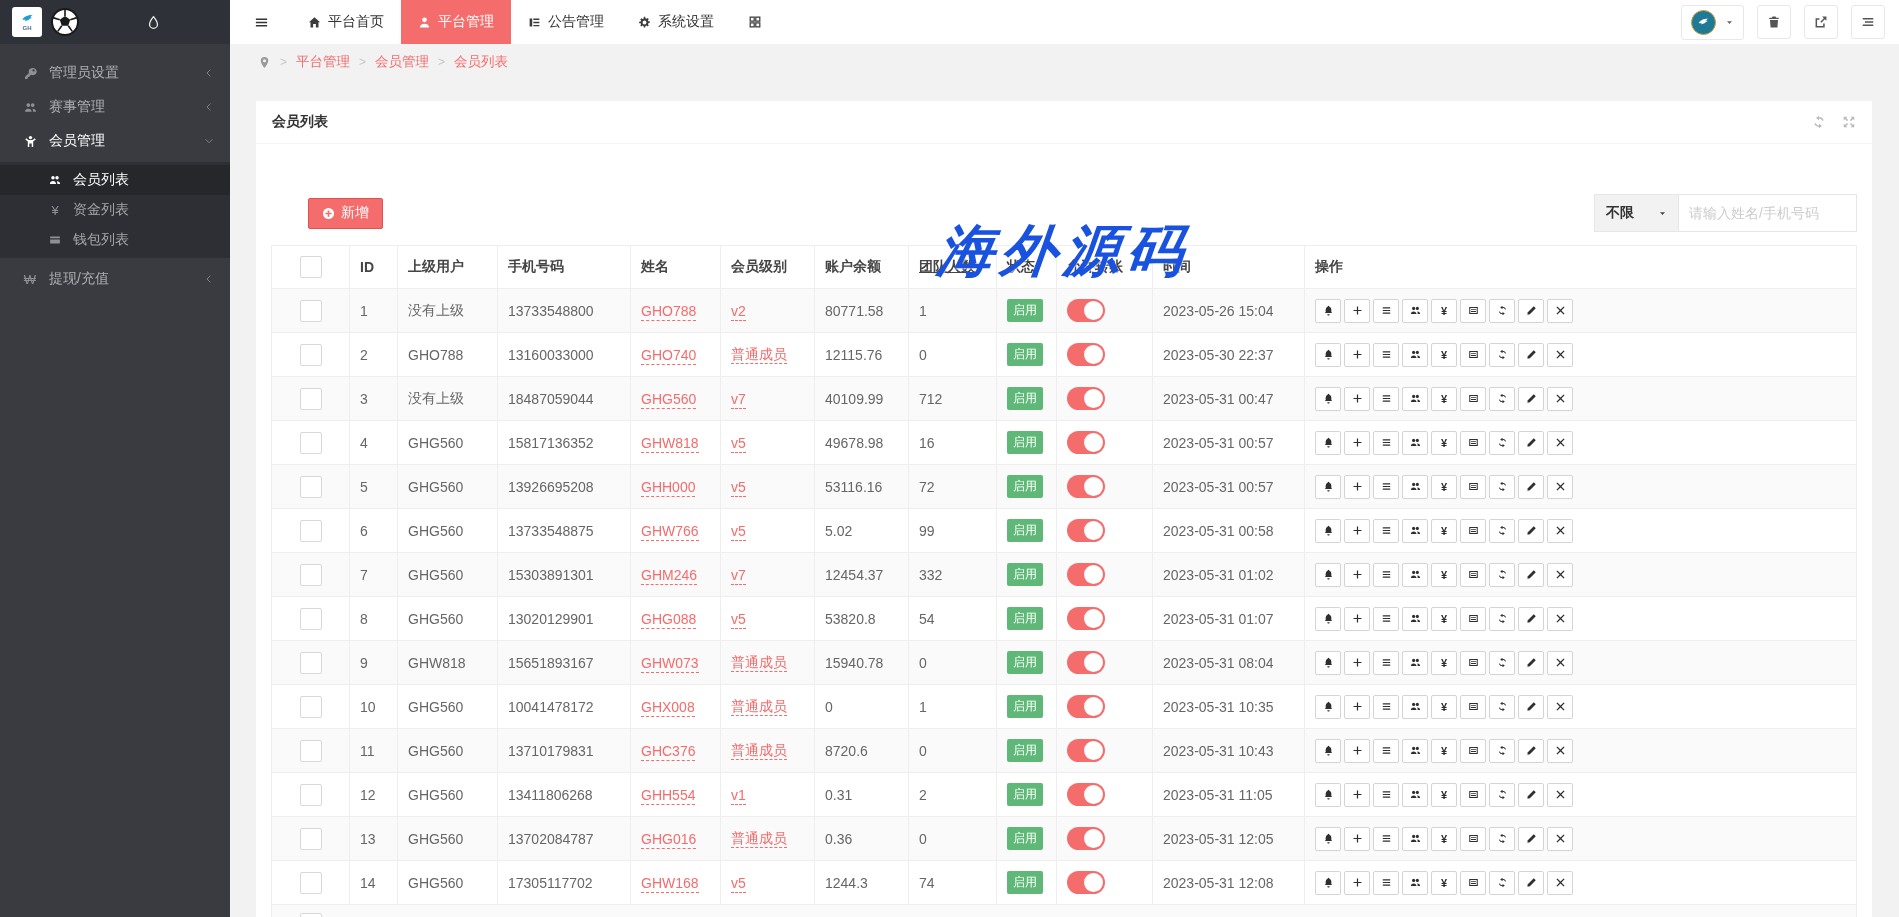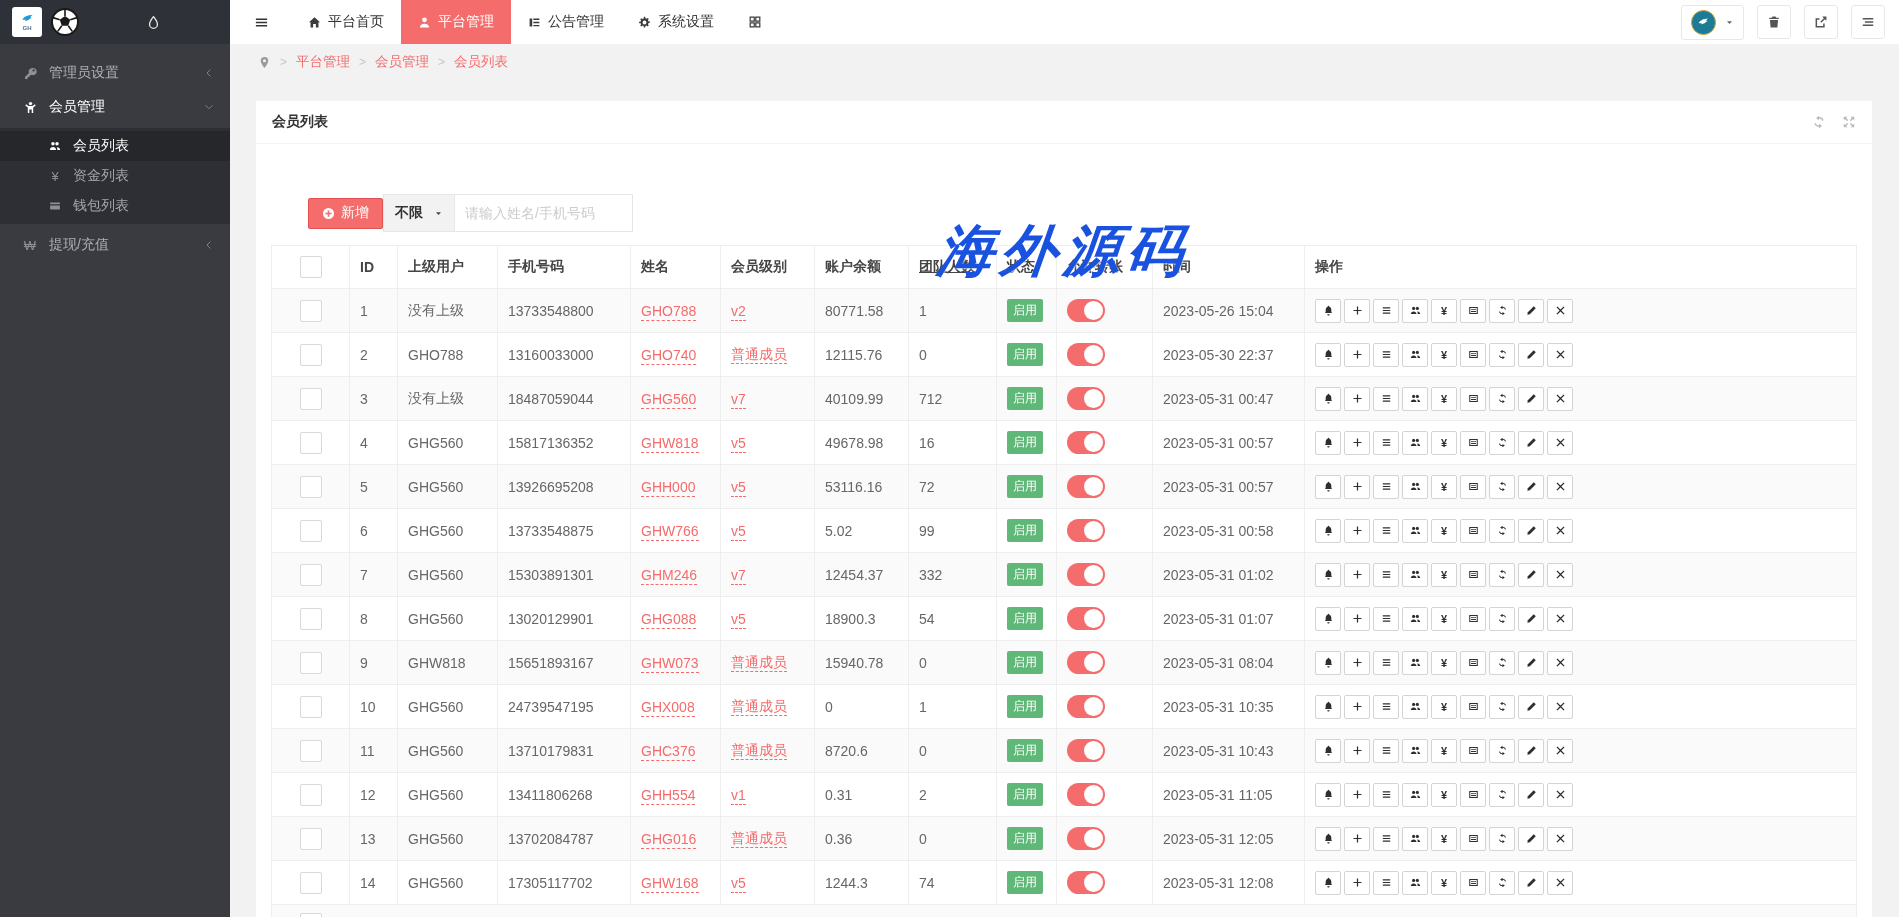--- a/index.html
+++ b/index.html
@@ -66,25 +66,25 @@
 
   .content{padding:20px 26px 0 25px;}
   .panel{background:#fff; border:1px solid #f3f3f3; border-radius:2px; min-height:820px;}
   .panel-header{height:43px; padding:0 16px; border-bottom:1px solid #f4f4f4; display:flex; justify-content:space-between; align-items:center;}
   .panel-title{font-size:14px; font-weight:bold; color:#333;}
   .ph-icons{display:flex; gap:16px; color:#b9b9b9;}
   .ph-icons span{cursor:pointer; display:flex;}
   .ph-icons svg{width:14px; height:14px;}
   .panel-body{padding:50px 15px 0 15px;}
 
-  .toolbar{display:flex; justify-content:flex-start; align-items:center; margin-bottom:13px;padding-left:37px;}
+  .toolbar{display:flex; justify-content:space-between; align-items:center; margin-bottom:13px;padding-left:37px;}
   .add-btn{display:inline-flex; align-items:center; gap:6px; background:var(--accent); color:#fff; border:1px solid #e25050; border-radius:2px; height:31px; padding:0 13px; font-size:14px;}
   .add-btn svg{width:13px; height:13px; fill:#fff;}
   .filter-group{display:flex; height:38px;}
-  .filter-btn{background:#f2f2f2; border:1px solid #e6e6e6; display:flex; align-items:center; gap:11px; padding:0 11px; font-size:14px; color:#333; font-weight:bold;}
+  .filter-btn{background:#f2f2f2; border:1px solid #e6e6e6; display:flex; align-items:center; gap:24px; padding:0 11px; font-size:14px; color:#333; font-weight:bold;}
   .filter-btn .caret{color:#444;}
   .search-input{width:178px; border:1px solid #e6e6e6; border-left:none; padding:0 10px; font-size:14px; color:#0369a1; outline:none; background:#fff;}
   .search-input::placeholder{color:#ccc;}
 
   table{width:100%; border-collapse:collapse; table-layout:fixed;padding-left:13px;}
   th,td{border:1px solid #eee; padding:0 10px; height:44px; font-size:14px; color:#666; text-align:left; font-weight:normal; white-space:nowrap; overflow:hidden;}
   thead th{height:43px; color:#454545; font-weight:bold; background:#fff;}
   tbody tr:nth-child(odd){background:#fafafa;}
   th:nth-child(1){width:78px; text-align:center;}
   td:nth-child(1){text-align:center;}
@@ -143,20 +143,35 @@
       </span>
   </div>
   <nav class="menu">
     <div class="menu-item">
       <span class="mi-icon">
           <svg viewBox="0 0 16 16" fill="currentColor">
             <path fill-rule="evenodd" d="M10.3 1.2a4.5 4.5 0 0 0-4.2 6.1L1.2 12.2v2.6h2.6l.9-.9v-1.5h1.5l.9-.9V10h1.5l.4-.4a4.5 4.5 0 1 0 1.3-8.4zm1.5 4.4a1.4 1.4 0 1 1 0-2.8 1.4 1.4 0 0 1 0 2.8z"></path>
           </svg>
         </span>
       <span class="mi-label">管理员设置</span>
+      <span class="mi-chev">
+          <svg viewBox="0 0 16 16" fill="currentColor">
+            <path fill="none" stroke="currentColor" stroke-width="1.6" d="M10.3 2.5 4.8 8l5.5 5.5"></path>
+          </svg>
+        </span>
+    </div>
+    <div class="menu-item">
+      <span class="mi-icon">
+          <svg viewBox="0 0 16 16" fill="currentColor">
+            <circle cx="5.3" cy="5" r="2.3"></circle>
+            <circle cx="10.7" cy="5" r="2.3"></circle>
+            <path d="M1.2 13.2c0-2.4 1.8-3.8 4.1-3.8s4.1 1.4 4.1 3.8zM10.4 9.6h.3c2.3 0 4.1 1.4 4.1 3.6h-3.6c0-1.5-.3-2.7-.8-3.6z"></path>
+          </svg>
+        </span>
+      <span class="mi-label">赛事管理</span>
       <span class="mi-chev">
           <svg viewBox="0 0 16 16" fill="currentColor">
             <path fill="none" stroke="currentColor" stroke-width="1.6" d="M10.3 2.5 4.8 8l5.5 5.5"></path>
           </svg>
         </span>
     </div>
     <div class="menu-item expanded">
       <span class="mi-icon">
           <svg viewBox="0 0 16 16" fill="currentColor">
             <circle cx="8" cy="3.2" r="2.1"></circle>
@@ -900,21 +915,21 @@
                     </button>
                   </span></td>
   </tr>
               <tr class="table-row">
     <td><span class="checkbox"></span></td>
     <td>8</td>
     <td>GHG560</td>
     <td>13020129901</td>
     <td><a class="red-link">GHG088</a></td>
     <td><a class="red-link">v5</a></td>
-    <td>18900.3</td>
+    <td>53820.8</td>
     <td>54</td>
     <td><span class="badge">启用</span></td>
     <td><span class="toggle on"><span class="knob"></span></span></td>
     <td>2023-05-31 01:07</td>
     <td><span class="actions">
                     <button class="act-btn">
                       <span>
                         <svg viewBox="0 0 16 16" fill="currentColor">
                           <path d="M8 15.2c1 0 1.8-.8 1.8-1.8H6.2c0 1 .8 1.8 1.8 1.8zm5.2-3.4H2.8l1.1-1.6V6.6a4.2 4.2 0 0 1 2.9-4v-.4a1.2 1.2 0 1 1 2.4 0v.4a4.2 4.2 0 0 1 2.9 4v3.6z"></path>
                         </svg>
@@ -1049,21 +1064,21 @@
                           <path d="M3.4 2.1 8 6.7l4.6-4.6 1.3 1.3L9.3 8l4.6 4.6-1.3 1.3L8 9.3l-4.6 4.6-1.3-1.3L6.7 8 2.1 3.4z"></path>
                         </svg>
                       </span>
                     </button>
                   </span></td>
   </tr>
               <tr class="table-row">
     <td><span class="checkbox"></span></td>
     <td>10</td>
     <td>GHG560</td>
-    <td>24739547195</td>
+    <td>10041478172</td>
     <td><a class="red-link">GHX008</a></td>
     <td><a class="red-link">普通成员</a></td>
     <td>0</td>
     <td>1</td>
     <td><span class="badge">启用</span></td>
     <td><span class="toggle on"><span class="knob"></span></span></td>
     <td>2023-05-31 10:35</td>
     <td><span class="actions">
                     <button class="act-btn">
                       <span>

